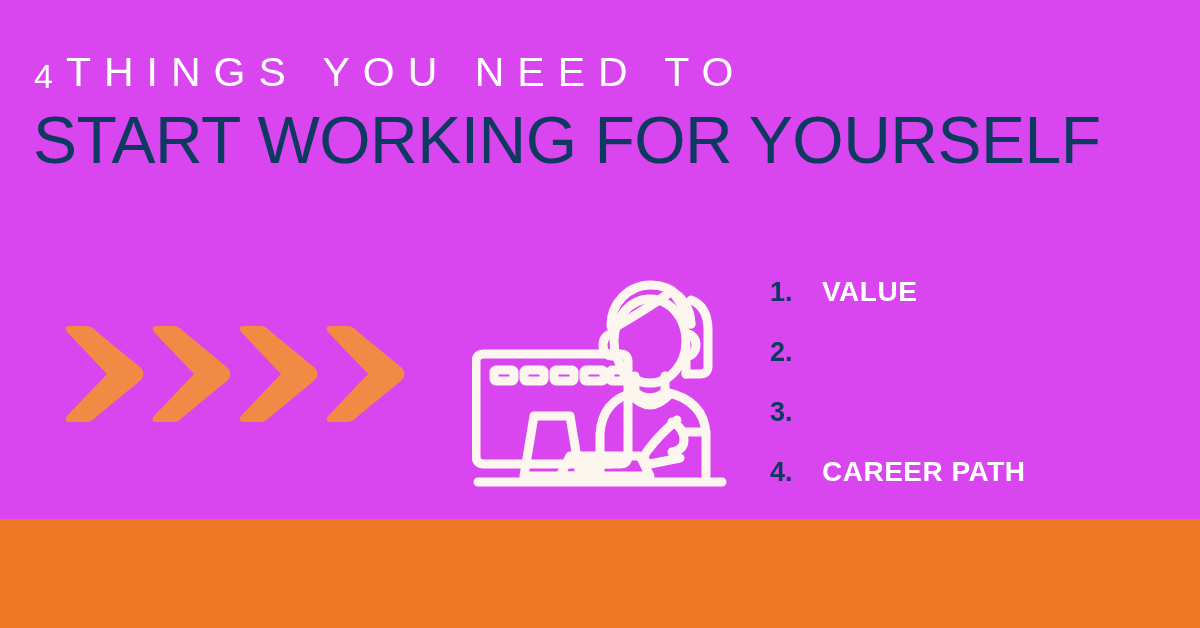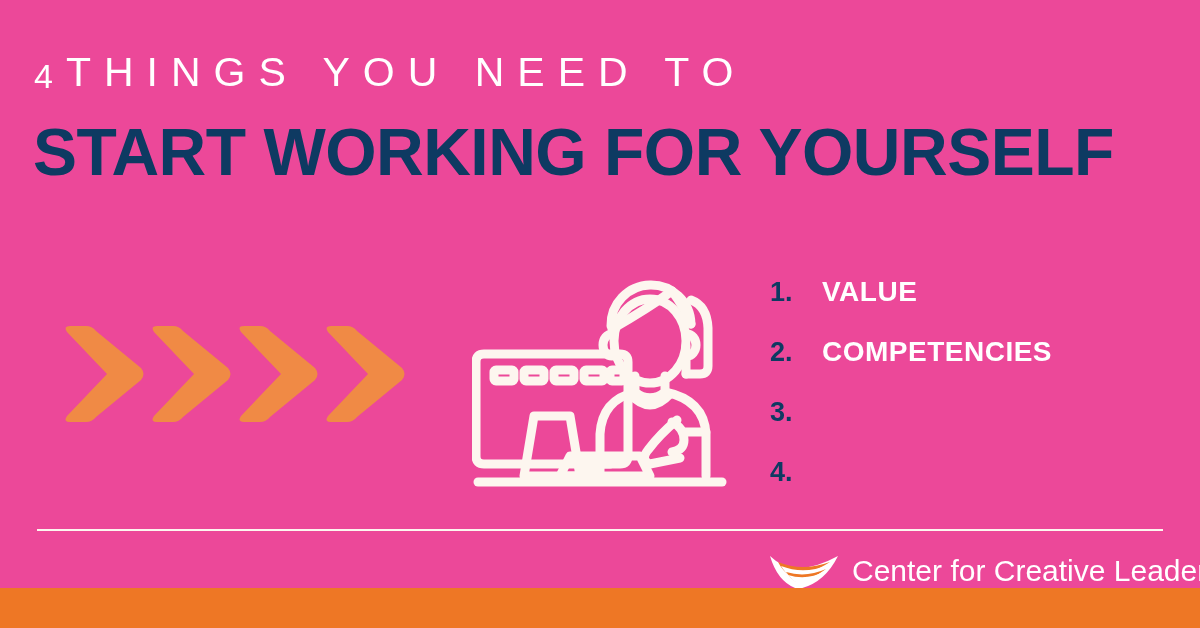--- a/index.html
+++ b/index.html
@@ -10,22 +10,22 @@
   body {
     width: 1200px;
     height: 628px;
     overflow: hidden;
     font-family: "Liberation Sans", sans-serif;
     background: #ee7725;
   }
   .canvas {
     position: relative;
     width: 1200px;
-    height: 588px;
-    background: #ec4899;
+    height: 519px;
+    background: #d946ef;
     overflow: hidden;
   }
 
   
   .chevrons {
     position: absolute;
     left: 62px;
     top: 322px;
     width: 360px;
     height: 104px;
@@ -54,24 +54,24 @@
   }
   .kicker .num {
     font-size: 34px;
     letter-spacing: 13px;
     position: relative;
     top: 2px;
   }
   .headline {
     position: absolute;
     left: 33px;
-    top: 112px;
+    top: 100px;
     color: #0e3a62;
     font-size: 66px;
-    font-weight: 700;
+    font-weight: 400;
     letter-spacing: -0.5px;
     line-height: 80px;
     white-space: nowrap;
     transform: scaleX(1.0);
     transform-origin: left top;
     font-family: "Liberation Sans", sans-serif;
   }
 
   
   .list {
@@ -231,27 +231,27 @@
     </svg>
   </div>
 
   <div class="list">
     <div class="list-item">
       <span class="list-num">1.</span>
       <span class="list-label">VALUE</span>
     </div>
     <div class="list-item">
       <span class="list-num">2.</span>
-      <span class="list-label">COMPETENCIES</span>
     </div>
     <div class="list-item">
       <span class="list-num">3.</span>
     </div>
     <div class="list-item">
       <span class="list-num">4.</span>
+      <span class="list-label">CAREER PATH</span>
     </div>
   </div>
 
   <div class="divider"></div>
 
   <div class="logo">
     <span class="logo-mark">
       <svg width="74" height="42" viewBox="0 0 74 42" xmlns="http://www.w3.org/2000/svg">
         <g fill="#ffffff">
           <path d="M2 6 Q26 30 70 6 Q56 34 30 39 Q10 33 2 6 Z"></path>

